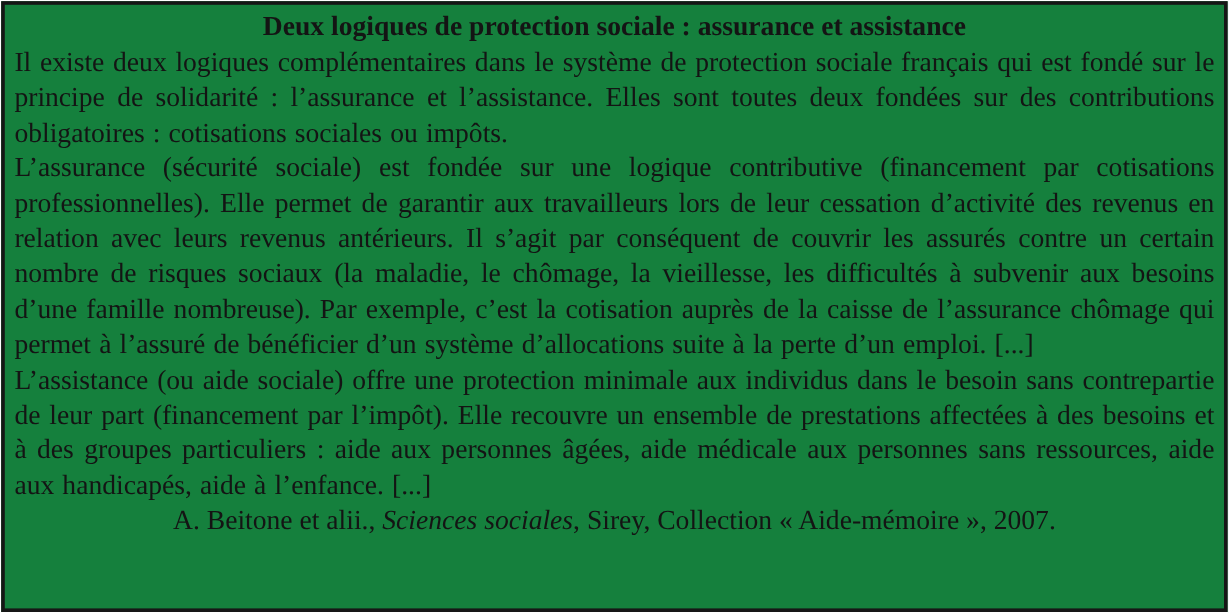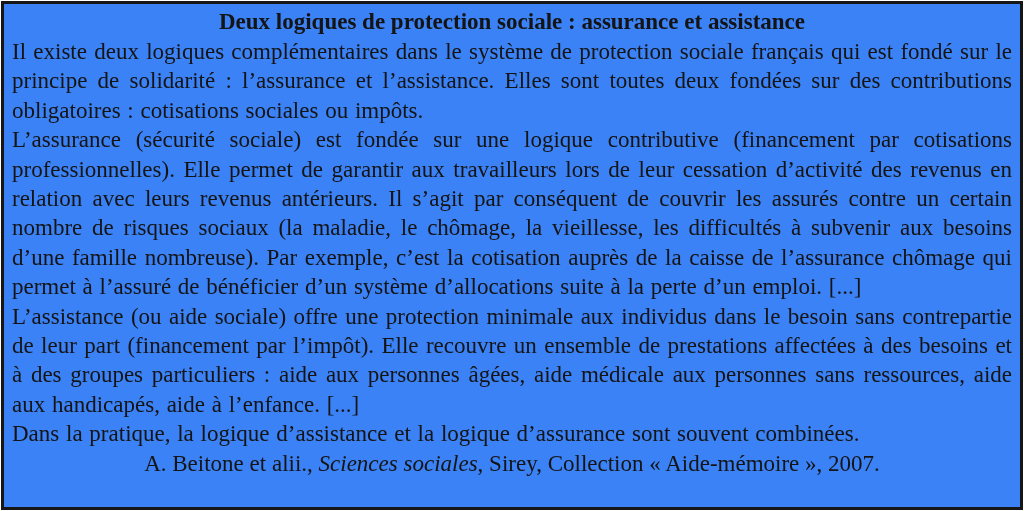--- a/index.html
+++ b/index.html
@@ -12,21 +12,21 @@
     height: 511px;
     overflow: hidden;
     font-family: "Liberation Serif", "DejaVu Serif", serif;
   }
   .document-frame {
     box-sizing: border-box;
     width: 1022px;
     height: 509px;
     margin: 1px;
     border: 3px solid #161616;
-    background: #3b82f6;
+    background: #15803d;
     color: #141414;
     padding: 3px 8px 4px 8px;
     overflow: hidden;
   }
   .doc-title {
     margin: 0;
     text-align: center;
     font-weight: bold;
     font-size: 23px;
     line-height: 30px;
@@ -53,18 +53,17 @@
 
 <div class="document-frame">
   <h1 class="doc-title">Deux logiques de protection sociale : assurance et assistance</h1>
 
   <p class="body-par">Il existe deux logiques complémentaires dans le système de protection sociale français qui est fondé sur le principe de solidarité : l’assurance et l’assistance. Elles sont toutes deux fondées sur des contributions obligatoires : cotisations sociales ou impôts.</p>
 
   <p class="body-par">L’assurance (sécurité sociale) est fondée sur une logique contributive (financement par cotisations professionnelles). Elle permet de garantir aux travailleurs lors de leur cessation d’activité des revenus en relation avec leurs revenus antérieurs. Il s’agit par conséquent de couvrir les assurés contre un certain nombre de risques sociaux (la maladie, le chômage, la vieillesse, les difficultés à subvenir aux besoins d’une famille nombreuse). Par exemple, c’est la cotisation auprès de la caisse de l’assurance chômage qui permet à l’assuré de bénéficier d’un système d’allocations suite à la perte d’un emploi. [...]</p>
 
   <p class="body-par">L’assistance (ou aide sociale) offre une protection minimale aux individus dans le besoin sans contrepartie de leur part (financement par l’impôt). Elle recouvre un ensemble de prestations affectées à des besoins et à des groupes particuliers : aide aux personnes âgées, aide médicale aux personnes sans ressources, aide aux handicapés, aide à l’enfance. [...]</p>
 
-  <p class="body-par">Dans la pratique, la logique d’assistance et la logique d’assurance sont souvent combinées.</p>
 
   <p class="citation-line">
     <span>A. Beitone et alii., </span><span class="work-title">Sciences sociales</span><span>, Sirey, Collection « Aide-mémoire », 2007.</span>
   </p>
 </div>
 
 </body></html>

